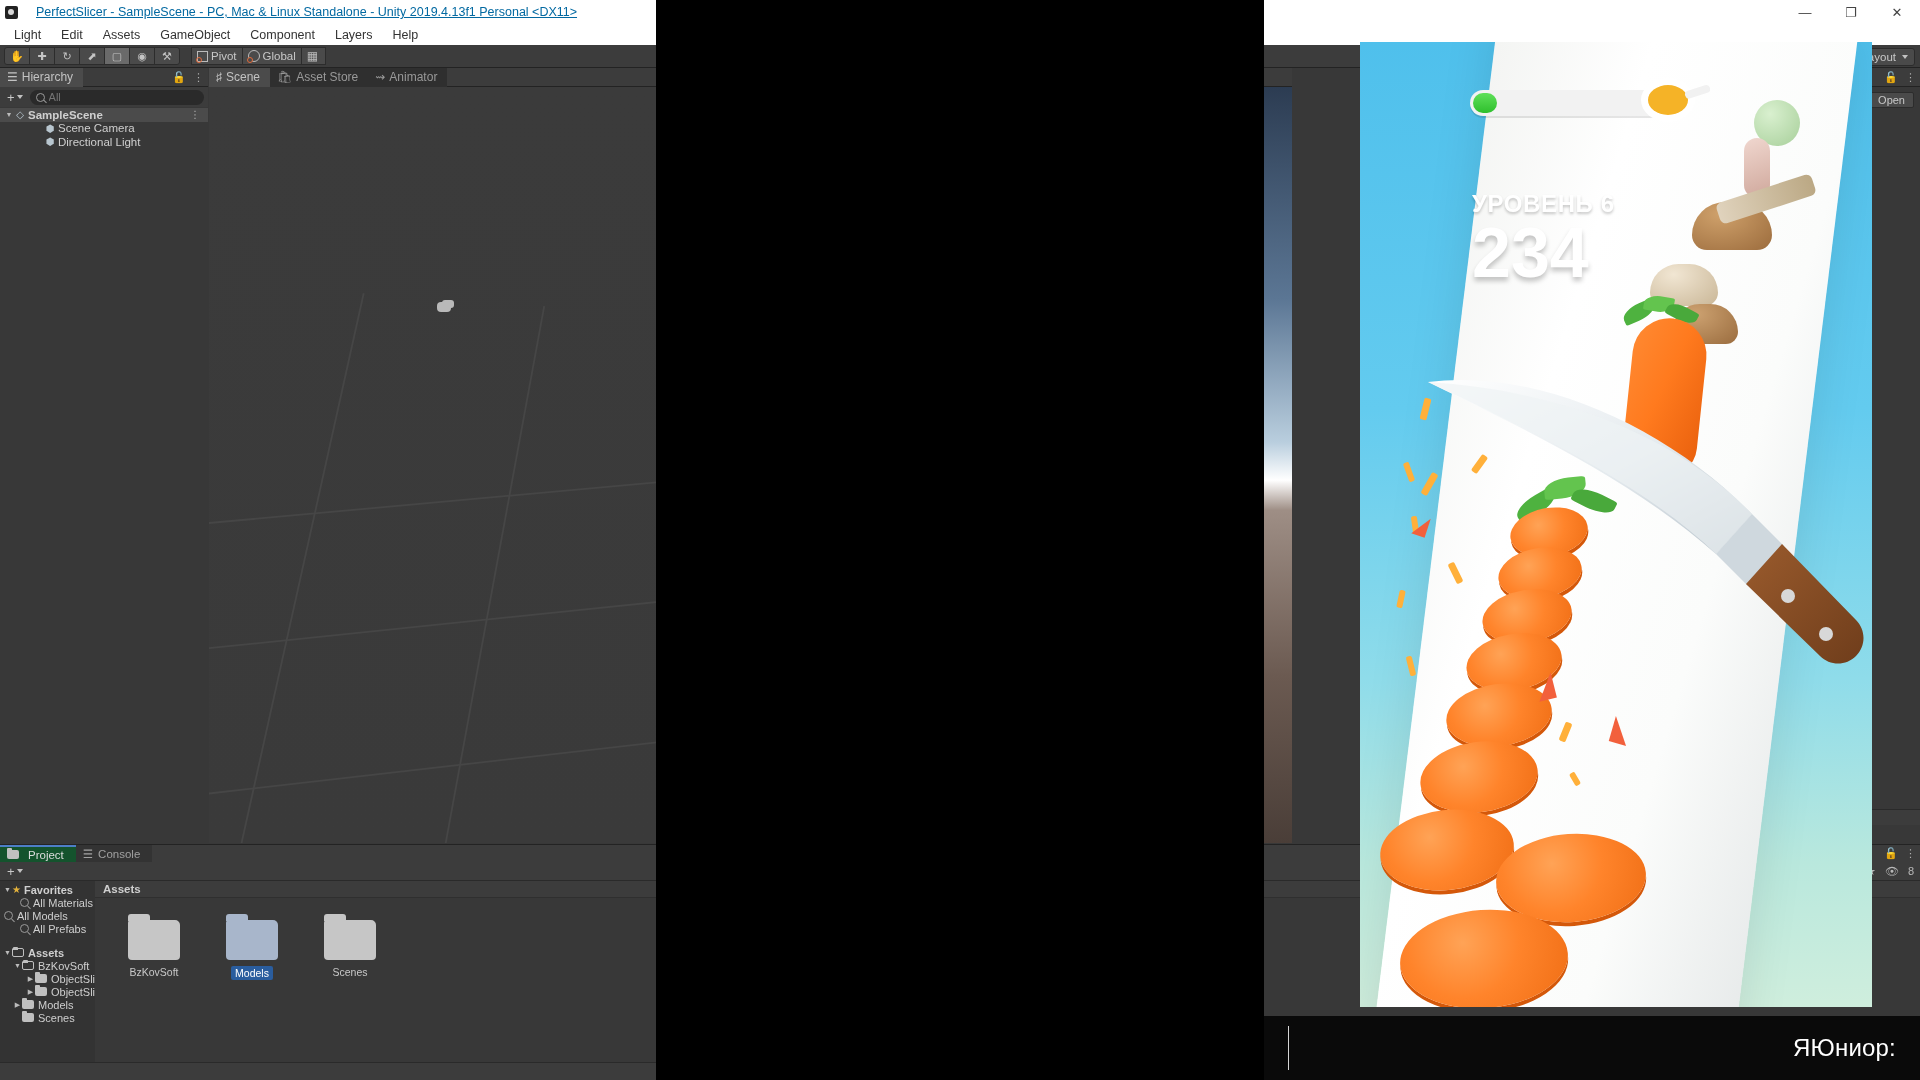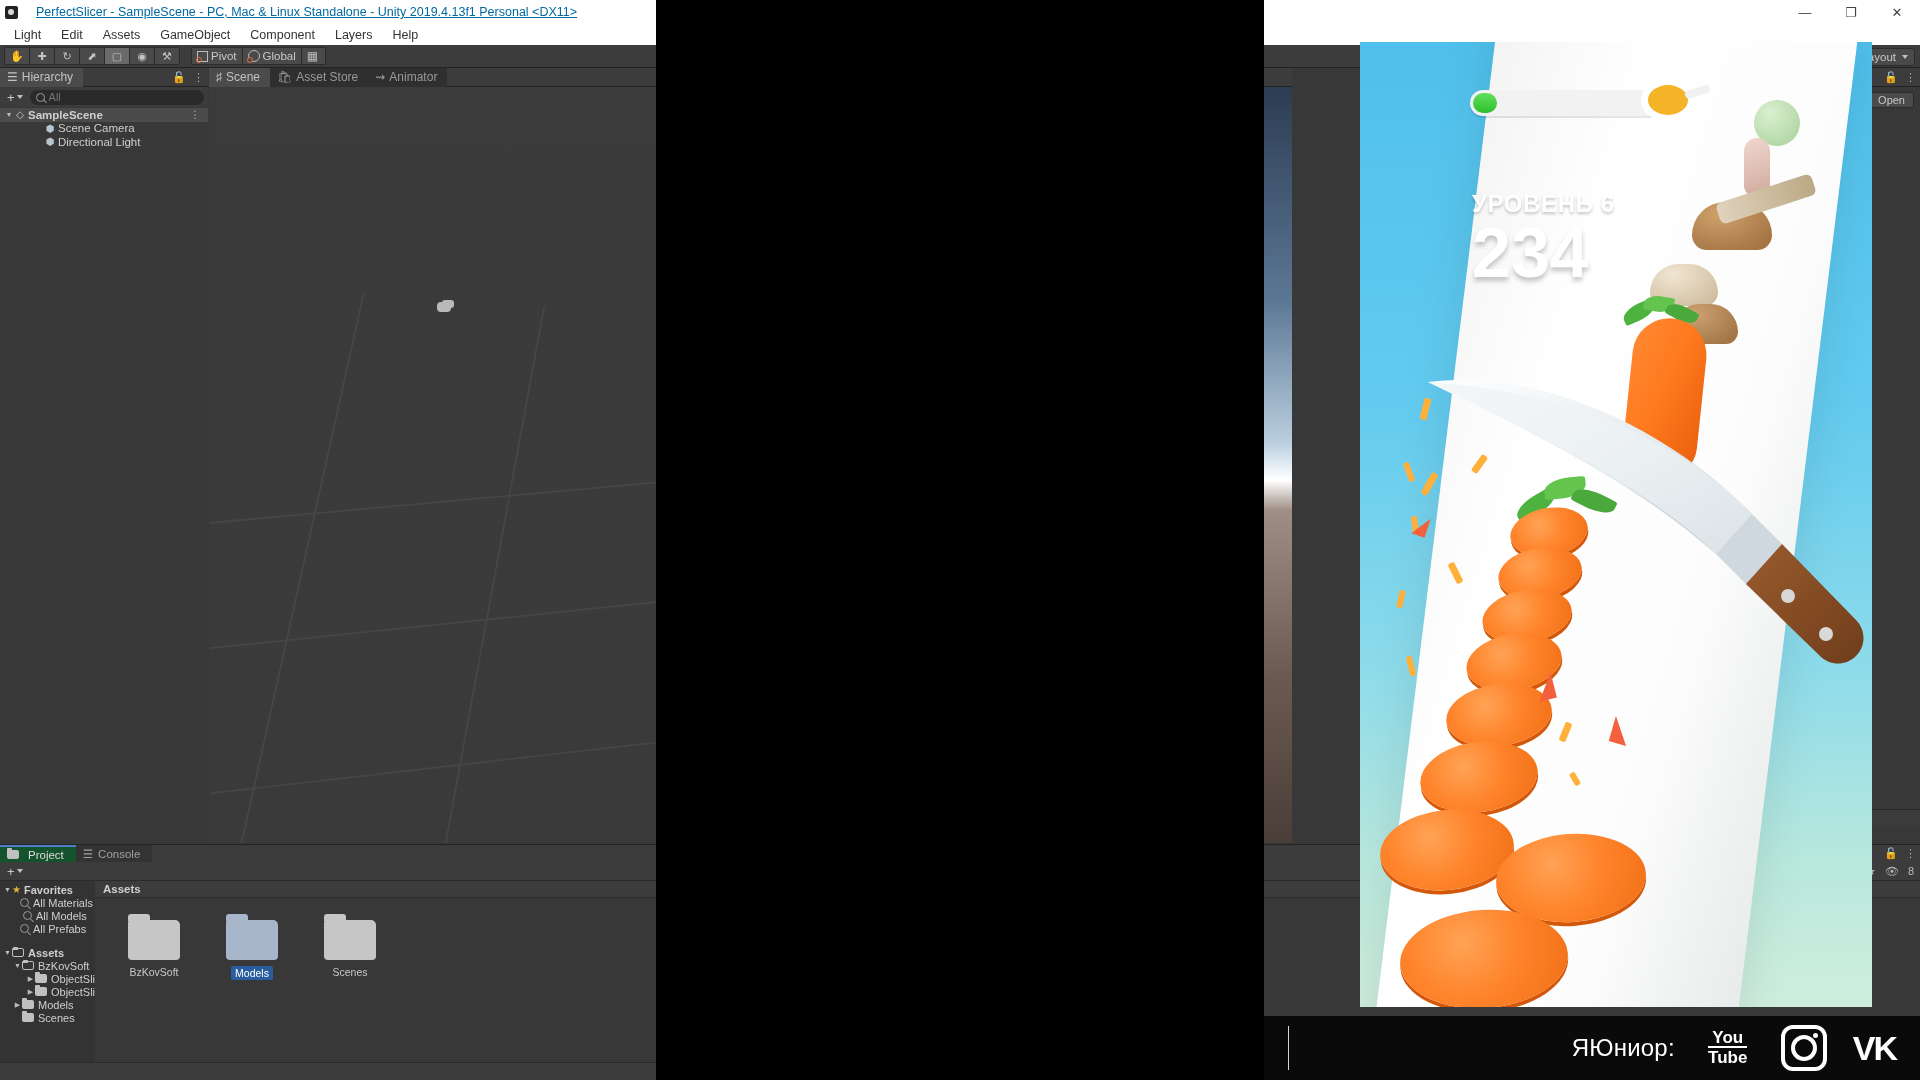--- a/index.html
+++ b/index.html
@@ -417,21 +417,21 @@
           <div class="projTree">
             <div class="ptrow">
               <span class="arrow">▼</span>
               <span class="star">★</span>
               <span style="font-weight:bold">Favorites</span>
             </div>
             <div class="ptrow" style="padding-left:20px">
               <span class="magn" style="margin-right:4px"></span>
               <span>All Materials</span>
             </div>
-            <div class="ptrow" style="padding-left:23px">
+            <div class="ptrow" style="padding-left:4px">
               <span class="magn" style="margin-right:4px"></span>
               <span>All Models</span>
             </div>
             <div class="ptrow" style="padding-left:20px">
               <span class="magn" style="margin-right:4px"></span>
               <span>All Prefabs</span>
             </div>
             <div style="height:11px"></div>
             <div class="ptrow">
               <span class="arrow">▼</span>
@@ -576,23 +576,15 @@
         <div class="score">234</div>
       </div>
 
     </div>
   </div>
 
 
   <div class="brandR">
     <div class="vline" style="position:absolute;left:24px"></div>
     <div class="yun">ЯЮниор:</div>
-    <div class="soc">
-      <div class="ytIcon">
-        <span style="font-size:17px;line-height:17px;font-weight:bold">You</span>
-        <span style="font-size:17px;line-height:18px;font-weight:bold;border-top:2px solid #fff;padding-top:1px">Tube</span>
-      </div>
-      <div class="igIcon"></div>
-      <div class="vkIcon">VK</div>
-    </div>
   </div>
 
 </div>
 
 </body></html>

